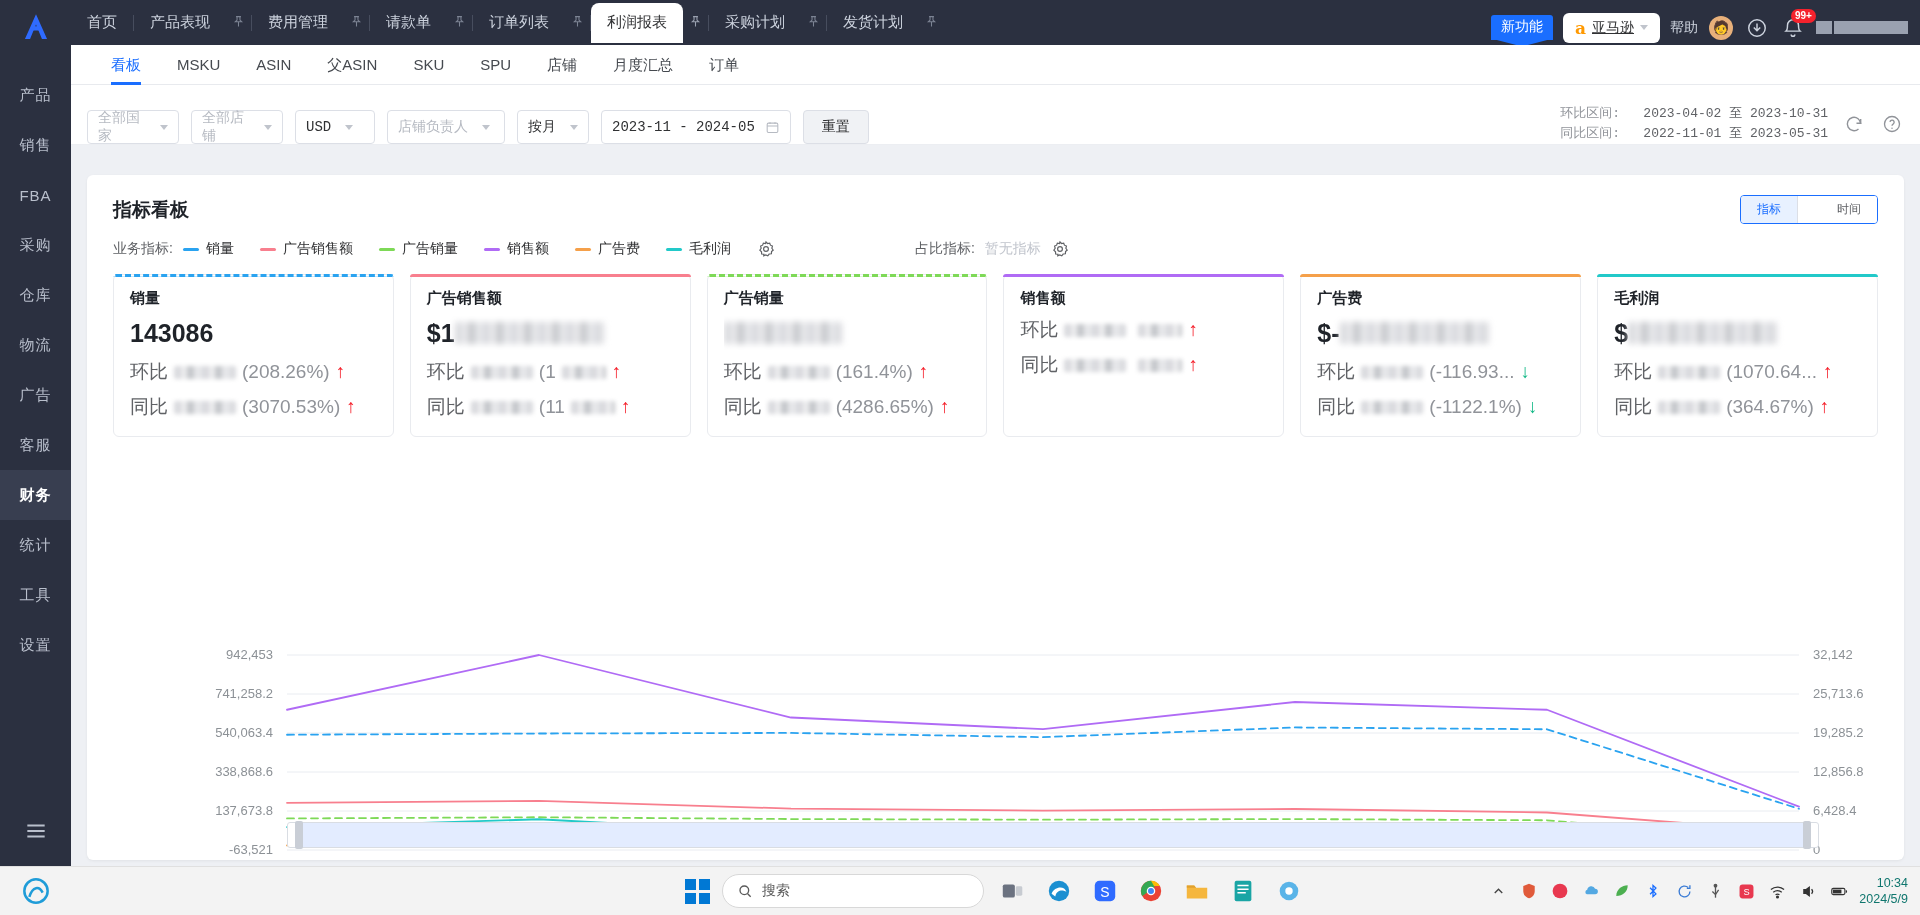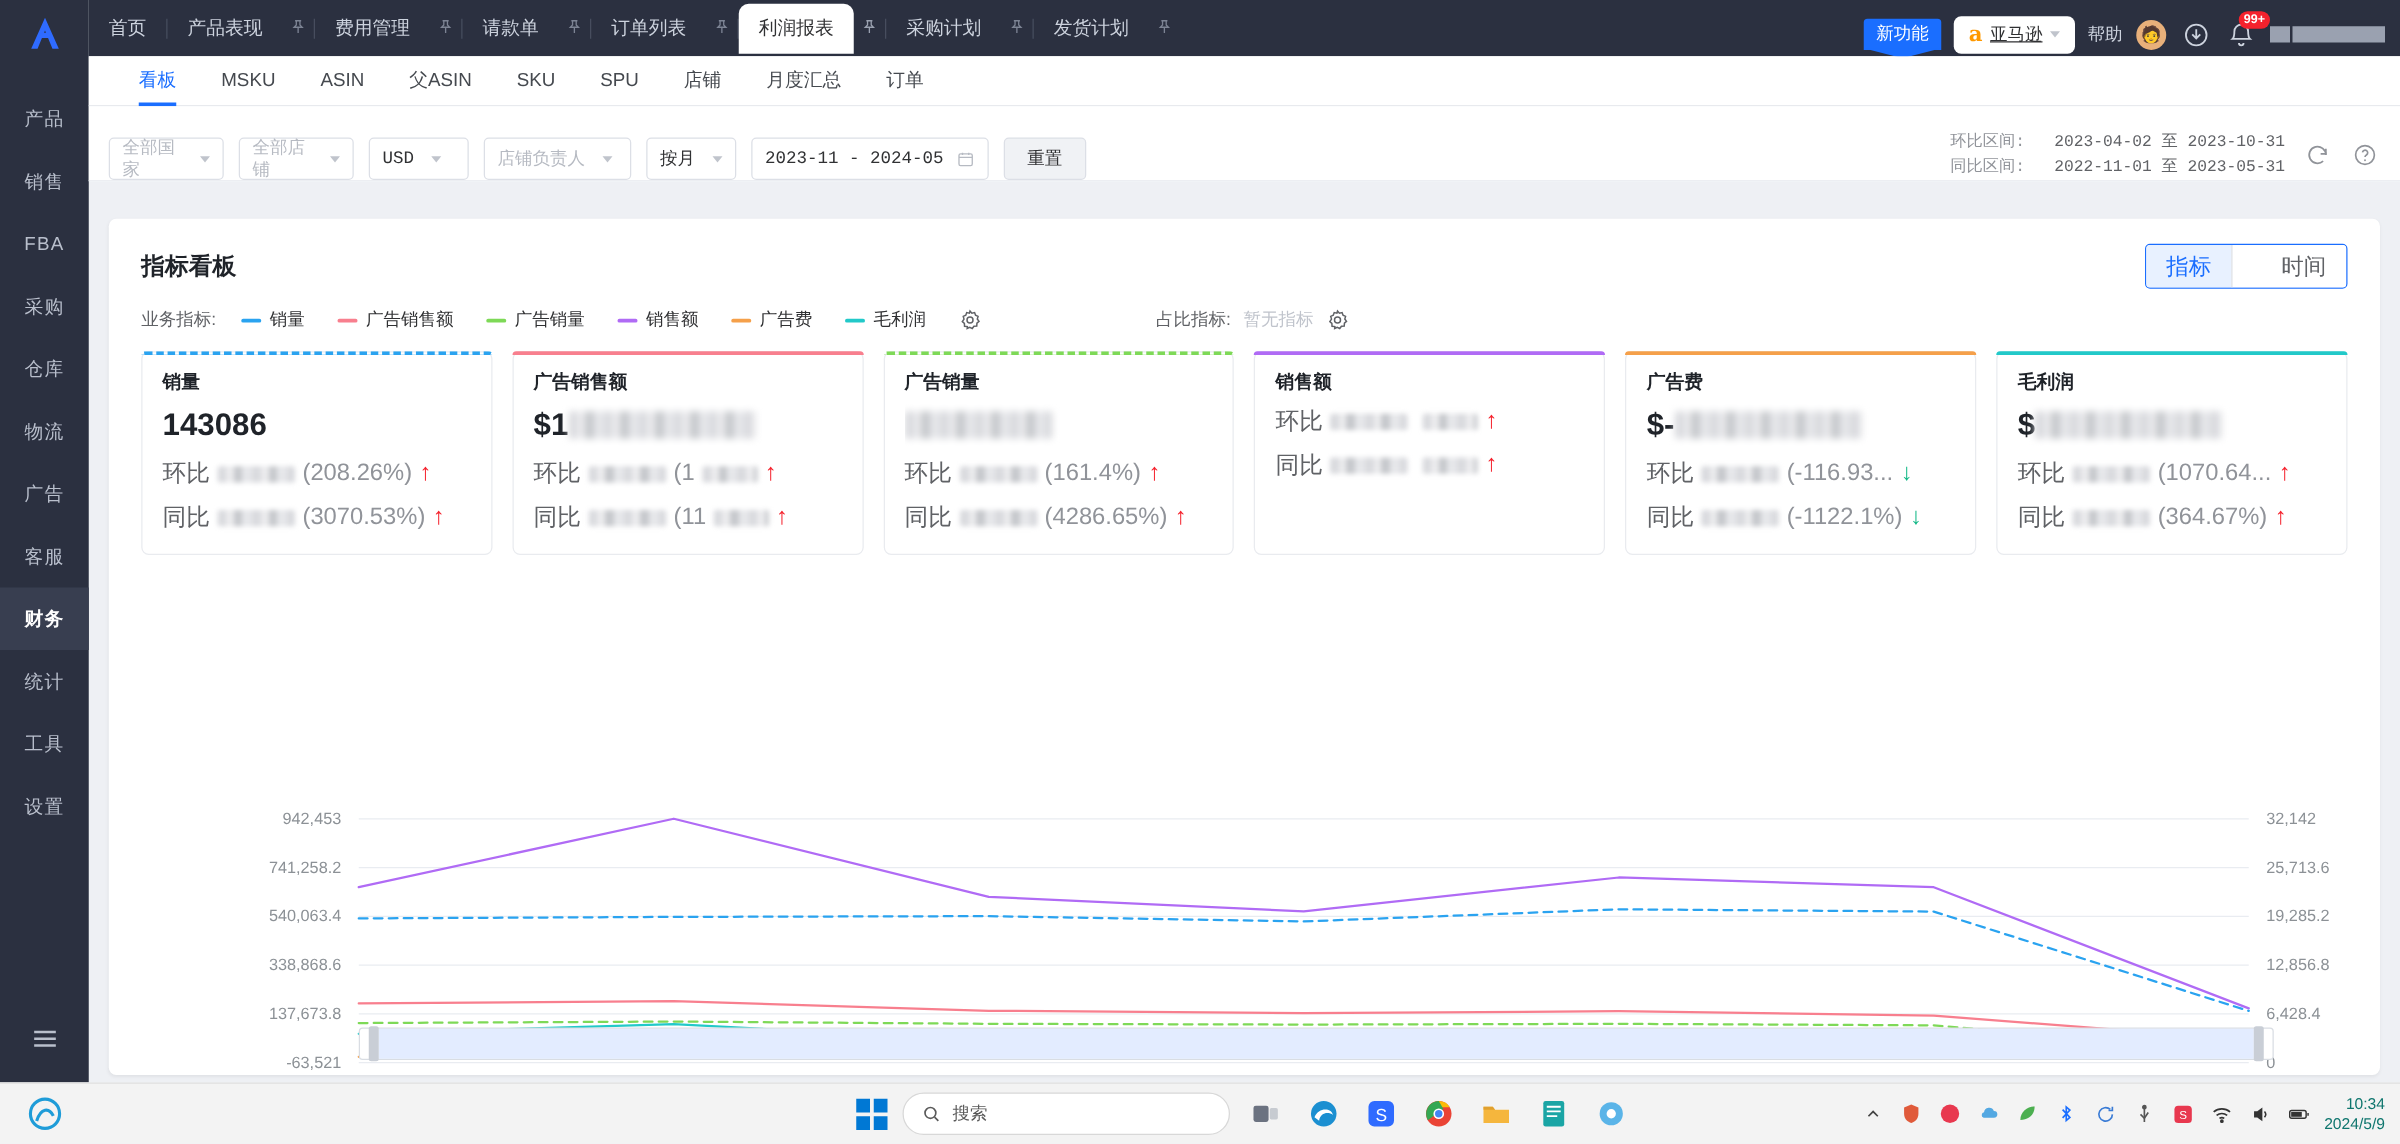--- a/index.html
+++ b/index.html
@@ -106,26 +106,26 @@
   .circ-ico { width:24px; height:24px; color:#909399; cursor:pointer; display:flex; align-items:center; justify-content:center; }
 
   
   .panel {
     position:absolute; left:87px; top:175px; right:16px; bottom:55px;
     background:#fff; border-radius:6px; box-shadow:0 1px 3px rgba(0,0,0,.06); overflow:hidden;
   }
   .panel-head { display:flex; align-items:center; padding:20px 26px 0; }
   .panel-title { font-size:19px; font-weight:bold; color:#1f2329; }
   .seg { margin-left:auto; display:flex; border:1px solid #1a6eff; border-radius:4px; overflow:hidden; }
-  .seg div { padding:5px 16px; font-size:18px; cursor:pointer; color:#1a6eff; background:#fff; }
+  .seg div { padding:5px 16px; font-size:12px; cursor:pointer; color:#1a6eff; background:#fff; }
   .seg div.on { background:#e8f1ff; }
   .seg div + div { border-left:1px solid #1a6eff; color:#606266; border-color:#dcdfe6;padding-left:39px; }
 
   .legendrow { display:flex; align-items:center; padding:16px 26px 0; font-size:14px; }
-  .lg-label { color:#606266; margin-right:20px; }
+  .lg-label { color:#606266; margin-right:10px; }
   .lg-item { display:flex; align-items:center; gap:7px; margin-right:26px; color:#303133; cursor:pointer; }
   .lg-dash { width:16px; height:3px; border-radius:2px; }
   .gear { width:18px; height:18px; color:#606266; cursor:pointer; }
   .lg-right { margin-left:140px; display:flex; align-items:center; gap:10px; color:#606266; }
   .lg-none { color:#c0c4cc; }
 
   
   .cards { display:flex; gap:16px; padding:16px 26px 0; }
   .card {
     flex:1; border:1px solid #e9ebef; border-radius:6px; padding:14px 16px 16px;

